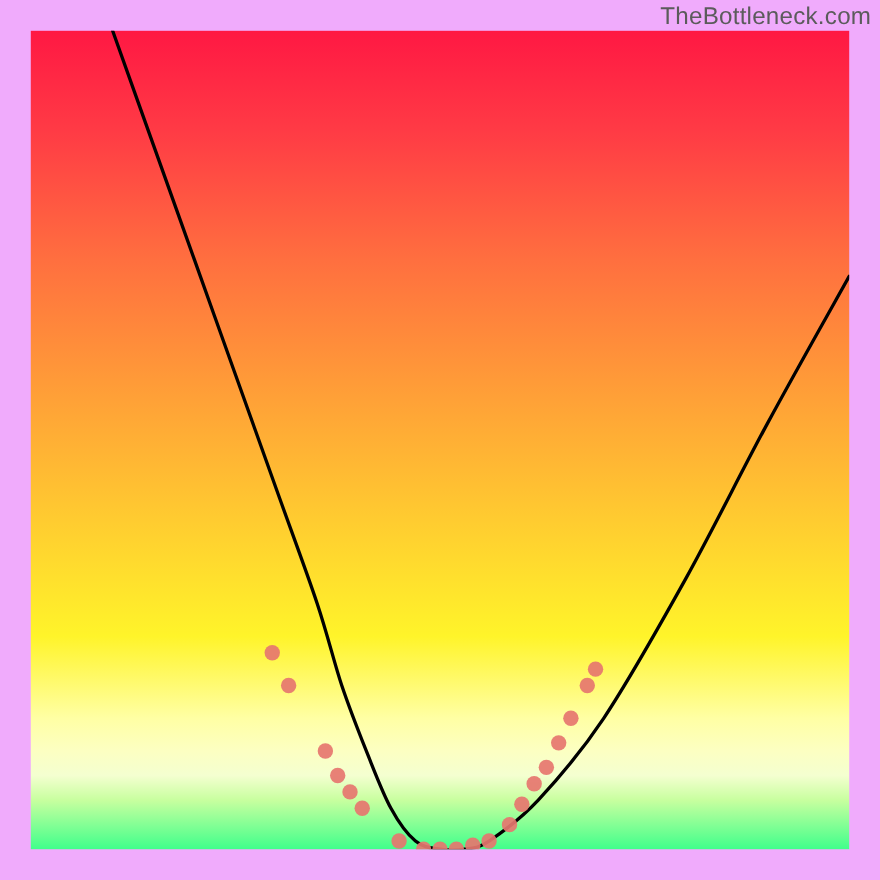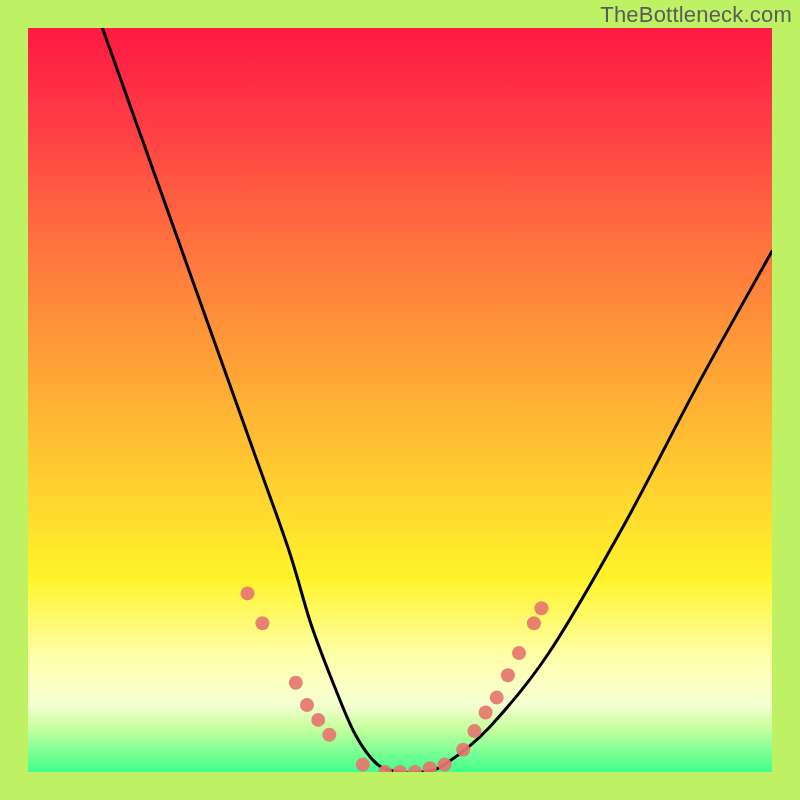--- a/index.html
+++ b/index.html
@@ -8,21 +8,21 @@
     width: 800px;
     height: 800px;
     overflow: hidden;
     font-family: Arial, Helvetica, sans-serif;
     background: #000;
   }
   .frame {
     position: relative;
     width: 800px;
     height: 800px;
-    background: #bef264;
+    background: #f0abfc;
   }
   .plot-area {
     position: absolute;
     left: 28px;
     top: 28px;
     width: 744px;
     height: 744px;
     background: linear-gradient(
       to bottom,
       #ff1843 0%,

